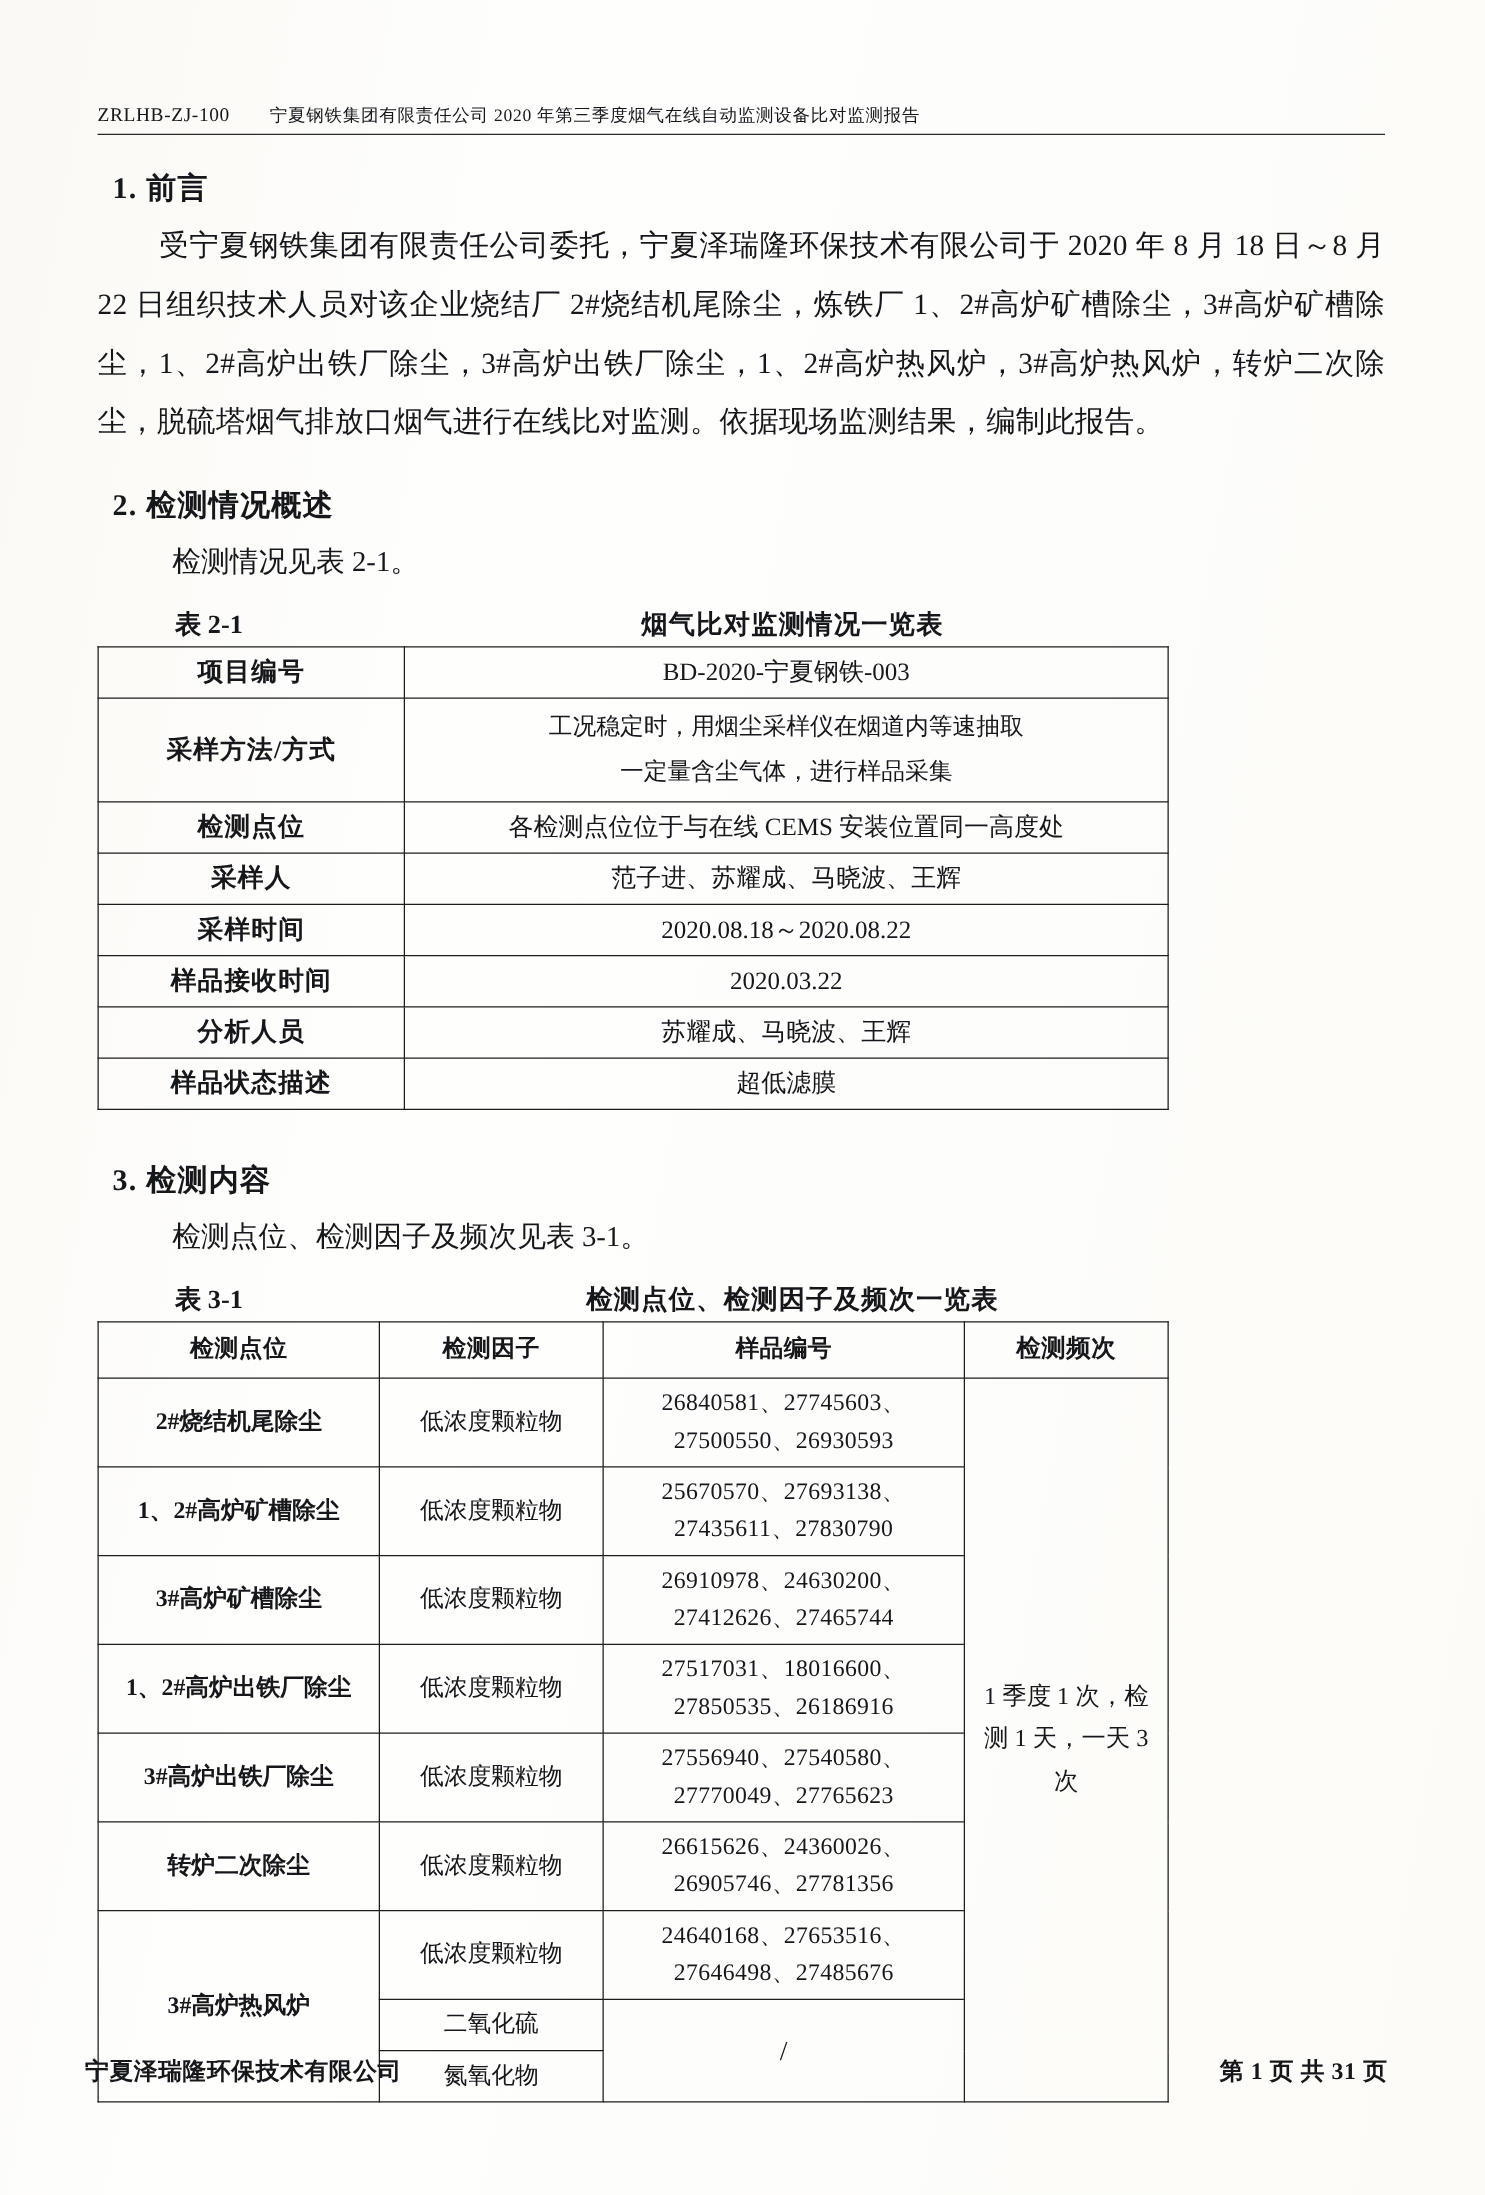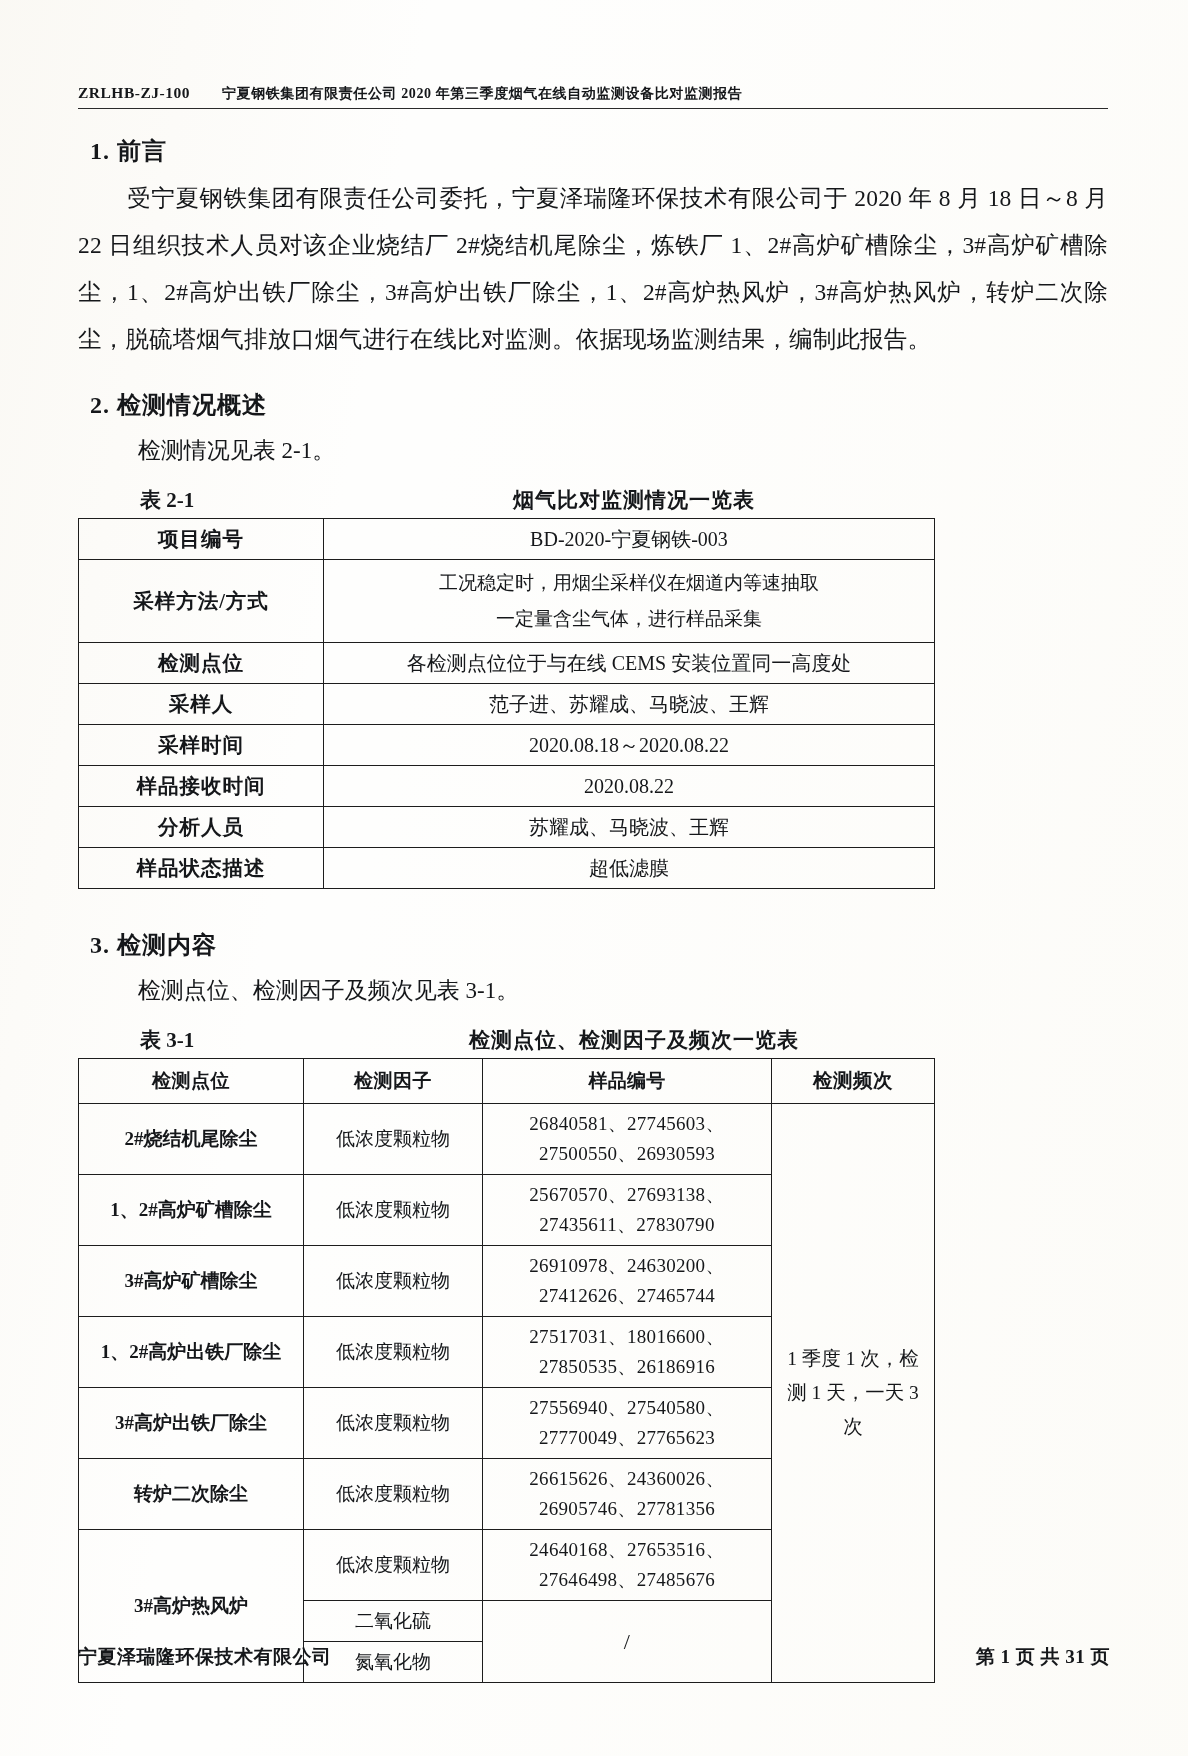--- a/index.html
+++ b/index.html
@@ -36,21 +36,21 @@
     top: 84px;
     width: 1030px;
   }
 
   
   .doc-header {
     display: flex;
     align-items: baseline;
     border-bottom: 1.6px solid #2a2a2a;
     padding-bottom: 5px;
-    font-weight: bold;
+    font-weight: normal;
   }
   .doc-header .code {
     font-family: "Liberation Serif", serif;
     font-size: 15.5px;
     letter-spacing: 0.5px;
     margin-right: 32px;
     white-space: nowrap;
   }
   .doc-header .title {
     font-size: 14px;
@@ -124,21 +124,21 @@
   }
   .t2 .c-point { width: 212px; font-weight: bold; font-size: 19px; }
   .t2 .c-factor { width: 166px; font-size: 19px; }
   .t2 .c-sample { font-size: 19px; letter-spacing: 0.3px; }
   .t2 .c-freq { width: 150px; font-size: 19.5px; line-height: 34px; }
   .t2 td.slash { font-size: 22px; }
 
   
   .doc-footer {
     position: absolute;
-    left: 78px;
+    left: 68px;
     right: 78px;
     bottom: 86px;
     display: flex;
     justify-content: space-between;
     font-size: 19px;
     font-weight: bold;
     letter-spacing: 0.5px;
   }
 </style>
 </head>
@@ -183,21 +183,21 @@
         <tr>
           <td class="k">采样人</td>
           <td class="v">范子进、苏耀成、马晓波、王辉</td>
         </tr>
         <tr>
           <td class="k">采样时间</td>
           <td class="v">2020.08.18～2020.08.22</td>
         </tr>
         <tr>
           <td class="k">样品接收时间</td>
-          <td class="v">2020.08.22</td>
+          <td class="v">2020.03.22</td>
         </tr>
         <tr>
           <td class="k">分析人员</td>
           <td class="v">苏耀成、马晓波、王辉</td>
         </tr>
         <tr>
           <td class="k">样品状态描述</td>
           <td class="v">超低滤膜</td>
         </tr>
       </tbody>

